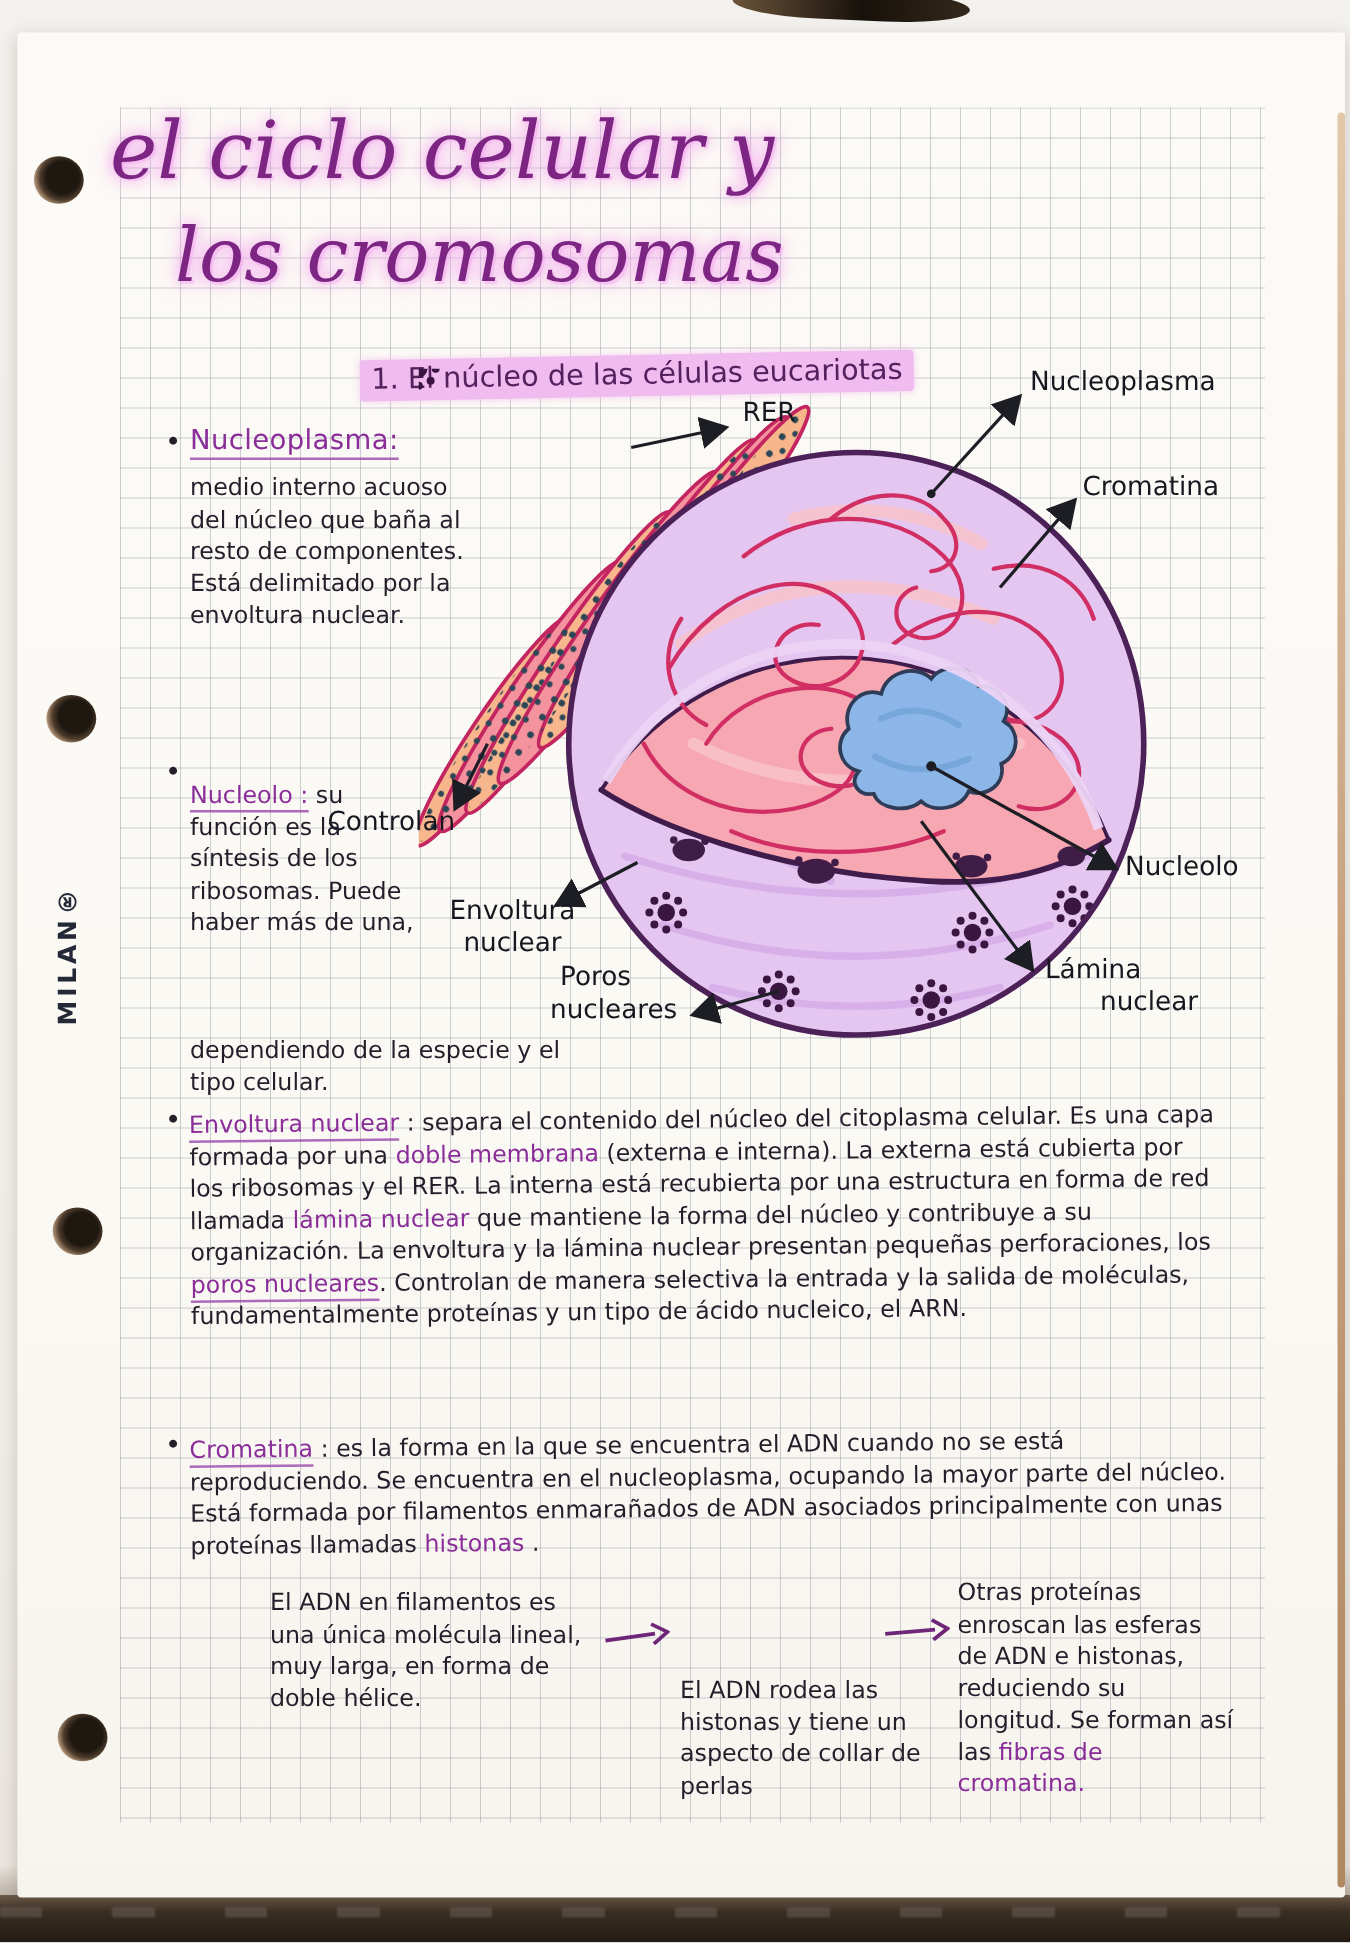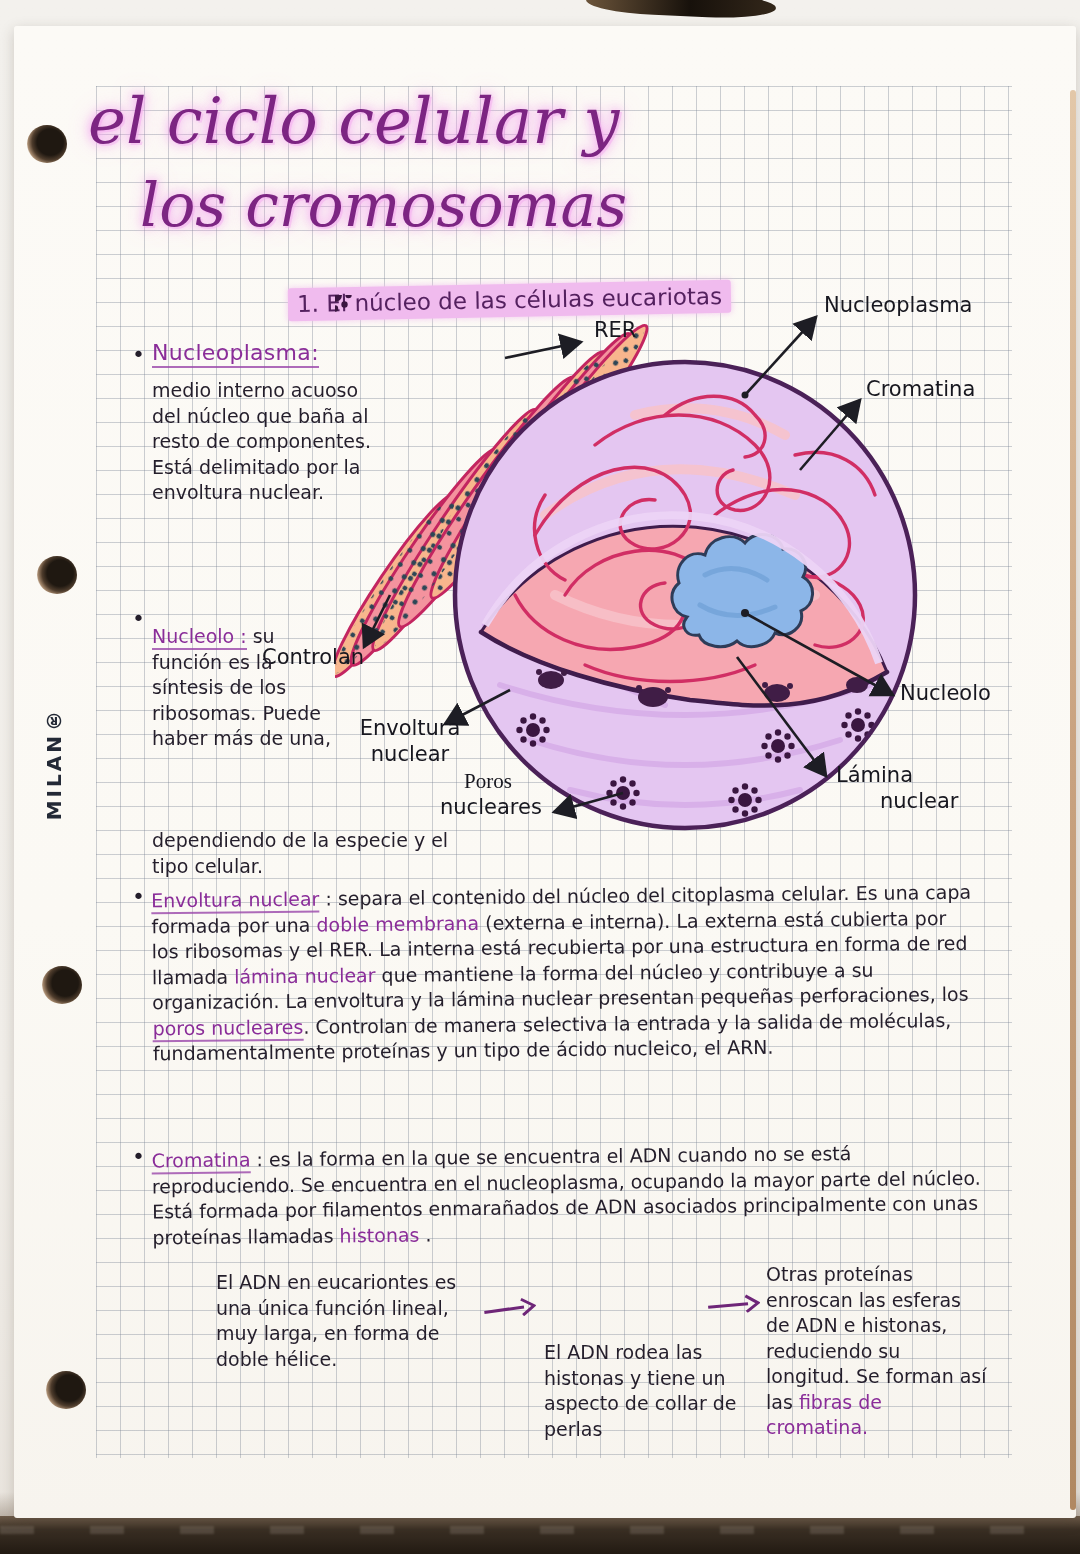--- a/index.html
+++ b/index.html
@@ -198,39 +198,39 @@
   <div class="dlabel" style="left:836px;top:762px;">
     <div>Lámina</div>
     <div style="margin-left:44px;">nuclear</div>
   </div>
   <div class="dlabel" style="left:262px;top:644px;">Controlan</div>
   <div class="dlabel" style="left:345px;top:715px;width:130px;text-align:center;">
     <div>Envoltura</div>
     <div>nuclear</div>
   </div>
   <div class="dlabel" style="left:440px;top:768px;">
-    <div style="margin-left:24px;font-family:Liberation Serif, serif;">Poros</div>
+    <div style="margin-left:8px;">Poros</div>
     <div>nucleares</div>
   </div>
 
   <div class="bullet-dot" style="left:132px;top:342px;">•</div>
   <div class="term u" style="left:152px;top:340px;">Nucleoplasma:</div>
   <div class="hw" style="left:152px;top:378px;width:228px;">medio interno acuoso del núcleo que baña al resto de componentes. Está delimitado por la envoltura nuclear.</div>
 
   <div class="bullet-dot" style="left:132px;top:606px;">•</div>
   <div class="hw" style="left:152px;top:608px;width:182px;margin-top:16px;"><span class="kw u">Nucleolo :</span><span> su función es la síntesis de los ribosomas. Puede haber más de una,</span></div>
   <div class="hw" style="left:152px;top:828px;width:330px;">dependiendo de la especie y el tipo celular.</div>
 
   <div class="bullet-dot" style="left:132px;top:884px;">•</div>
   <div class="hw" style="left:152px;top:884px;width:822px;transform:rotate(-0.6deg);"><span class="kw u">Envoltura nuclear</span><span> : separa el contenido del núcleo del citoplasma celular. Es una capa formada por una </span><span class="kw">doble membrana</span><span> (externa e interna). La externa está cubierta por los ribosomas y el RER. La interna está recubierta por una estructura en forma de red llamada </span><span class="kw">lámina nuclear</span><span> que mantiene la forma del núcleo y contribuye a su organización. La envoltura y la lámina nuclear presentan pequeñas perforaciones, los </span><span class="kw u">poros nucleares</span><span>. Controlan de manera selectiva la entrada y la salida de moléculas, fundamentalmente proteínas y un tipo de ácido nucleico, el ARN.</span></div>
 
   <div class="bullet-dot" style="left:132px;top:1144px;">•</div>
   <div class="hw" style="left:152px;top:1144px;width:840px;transform:rotate(-0.6deg);"><span class="kw u">Cromatina</span><span> : es la forma en la que se encuentra el ADN cuando no se está reproduciendo. Se encuentra en el nucleoplasma, ocupando la mayor parte del núcleo. Está formada por filamentos enmarañados de ADN asociados principalmente con unas proteínas llamadas </span><span class="kw">histonas</span><span> .</span></div>
 
-  <div class="hw" style="left:216px;top:1270px;width:270px;">El ADN en eucariontes es una única función lineal, muy larga, en forma de doble hélice.</div>
+  <div class="hw" style="left:216px;top:1270px;width:270px;">El ADN en filamentos es una única molécula lineal, muy larga, en forma de doble hélice.</div>
   <svg class="flow-arrow" style="left:482px;top:1298px;transform:rotate(-8deg);" width="54" height="20">
     <line x1="2" y1="11" x2="42" y2="11" stroke="#6e2678" stroke-width="3"></line>
     <path d="M40,3 L52,11 L40,19" fill="none" stroke="#6e2678" stroke-width="3"></path>
   </svg>
   <div class="hw" style="left:544px;top:1340px;width:200px;">El ADN rodea las histonas y tiene un aspecto de collar de perlas</div>
   <svg class="flow-arrow" style="left:706px;top:1294px;transform:rotate(-5deg);" width="54" height="20">
     <line x1="2" y1="11" x2="42" y2="11" stroke="#6e2678" stroke-width="3"></line>
     <path d="M40,3 L52,11 L40,19" fill="none" stroke="#6e2678" stroke-width="3"></path>
   </svg>
   <div class="hw" style="left:766px;top:1262px;width:222px;"><span>Otras proteínas enroscan las esferas de ADN e histonas, reduciendo su longitud. Se forman así las </span><span class="kw">fibras de cromatina.</span></div>

